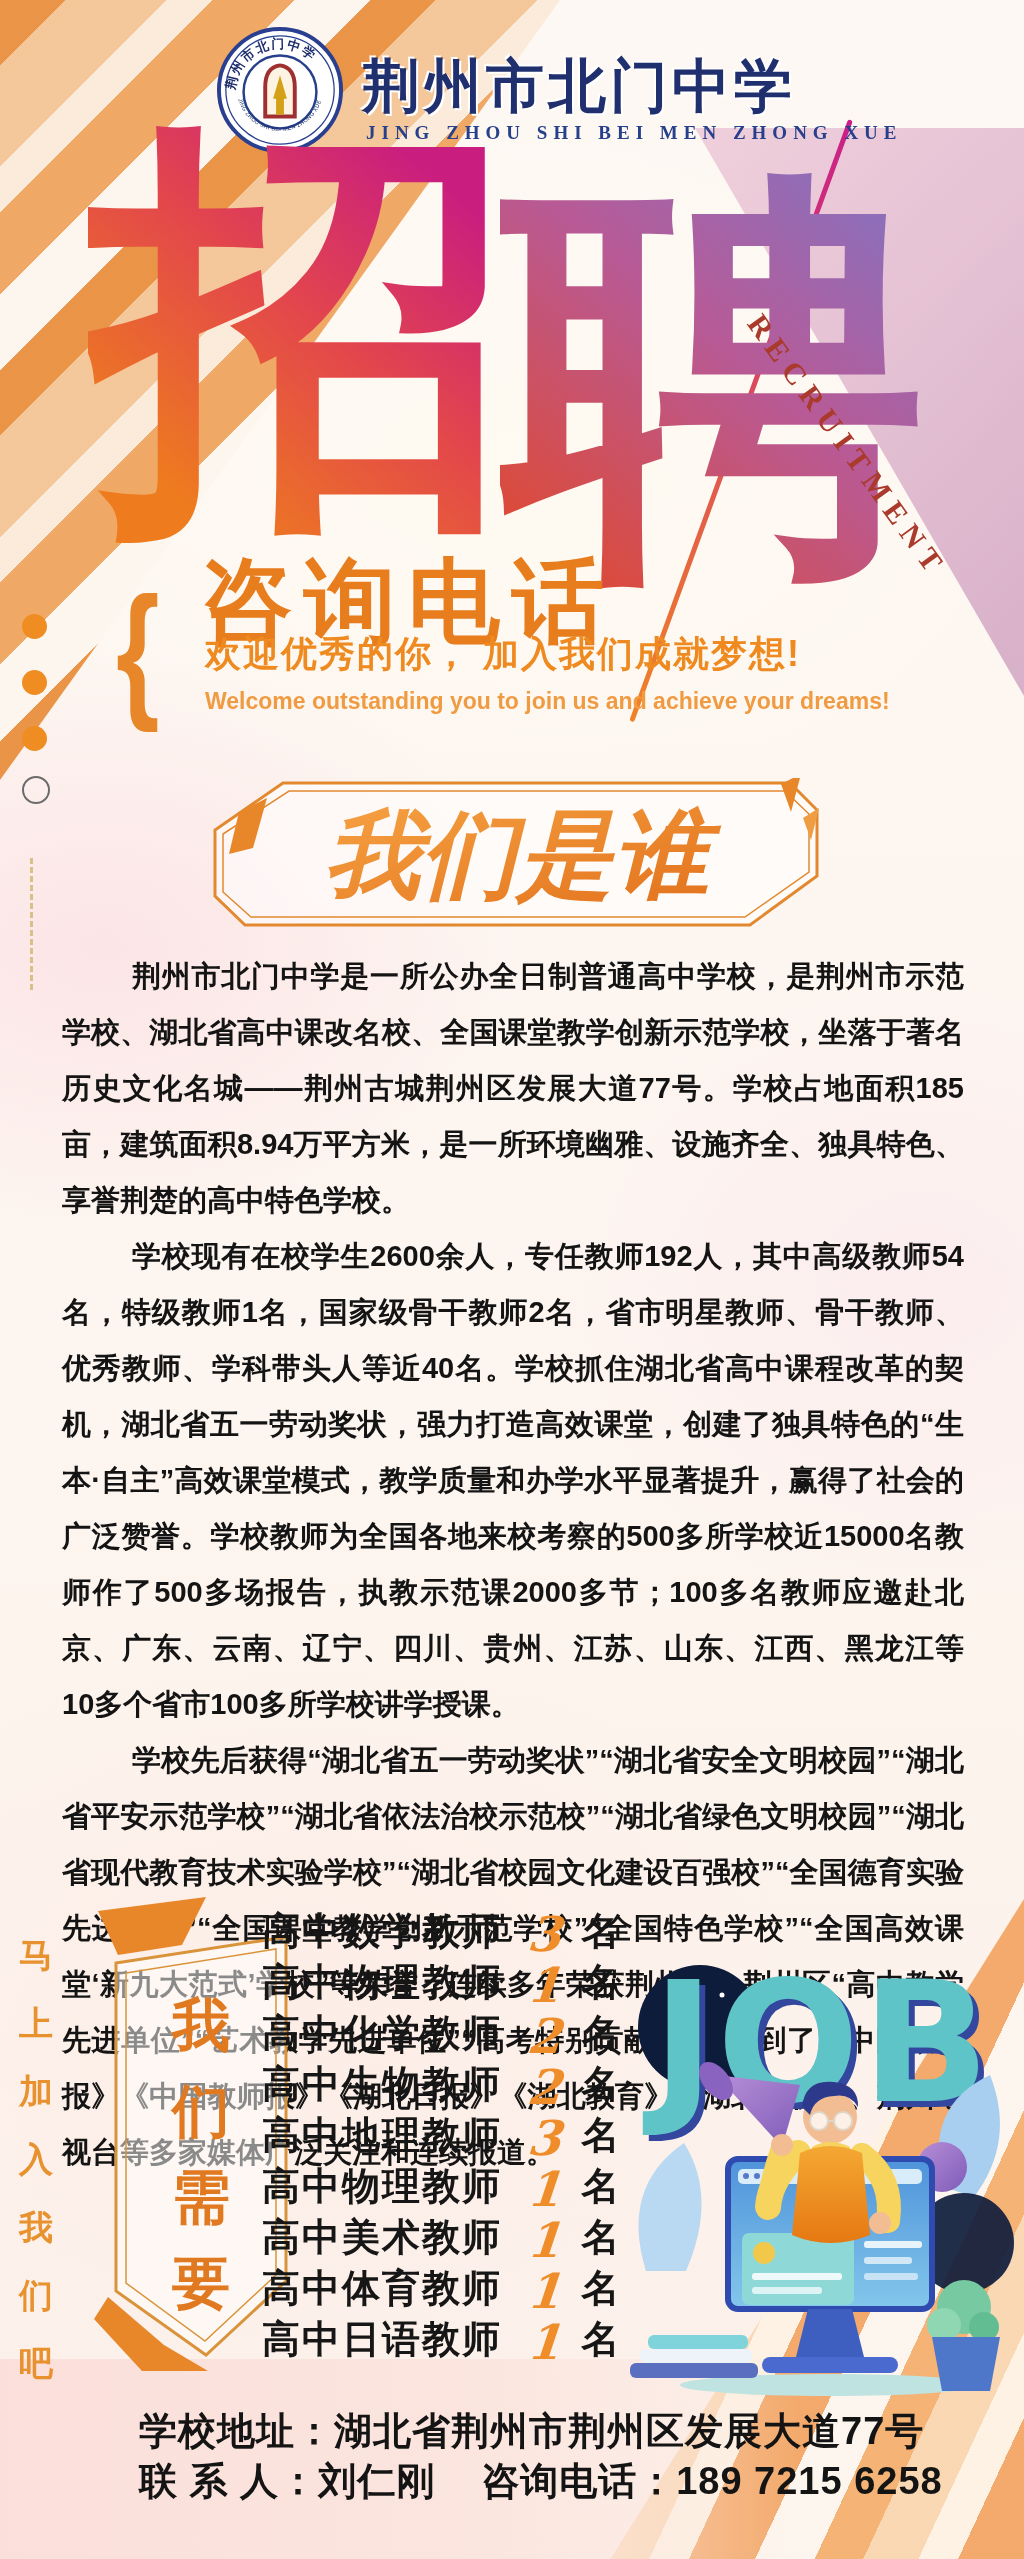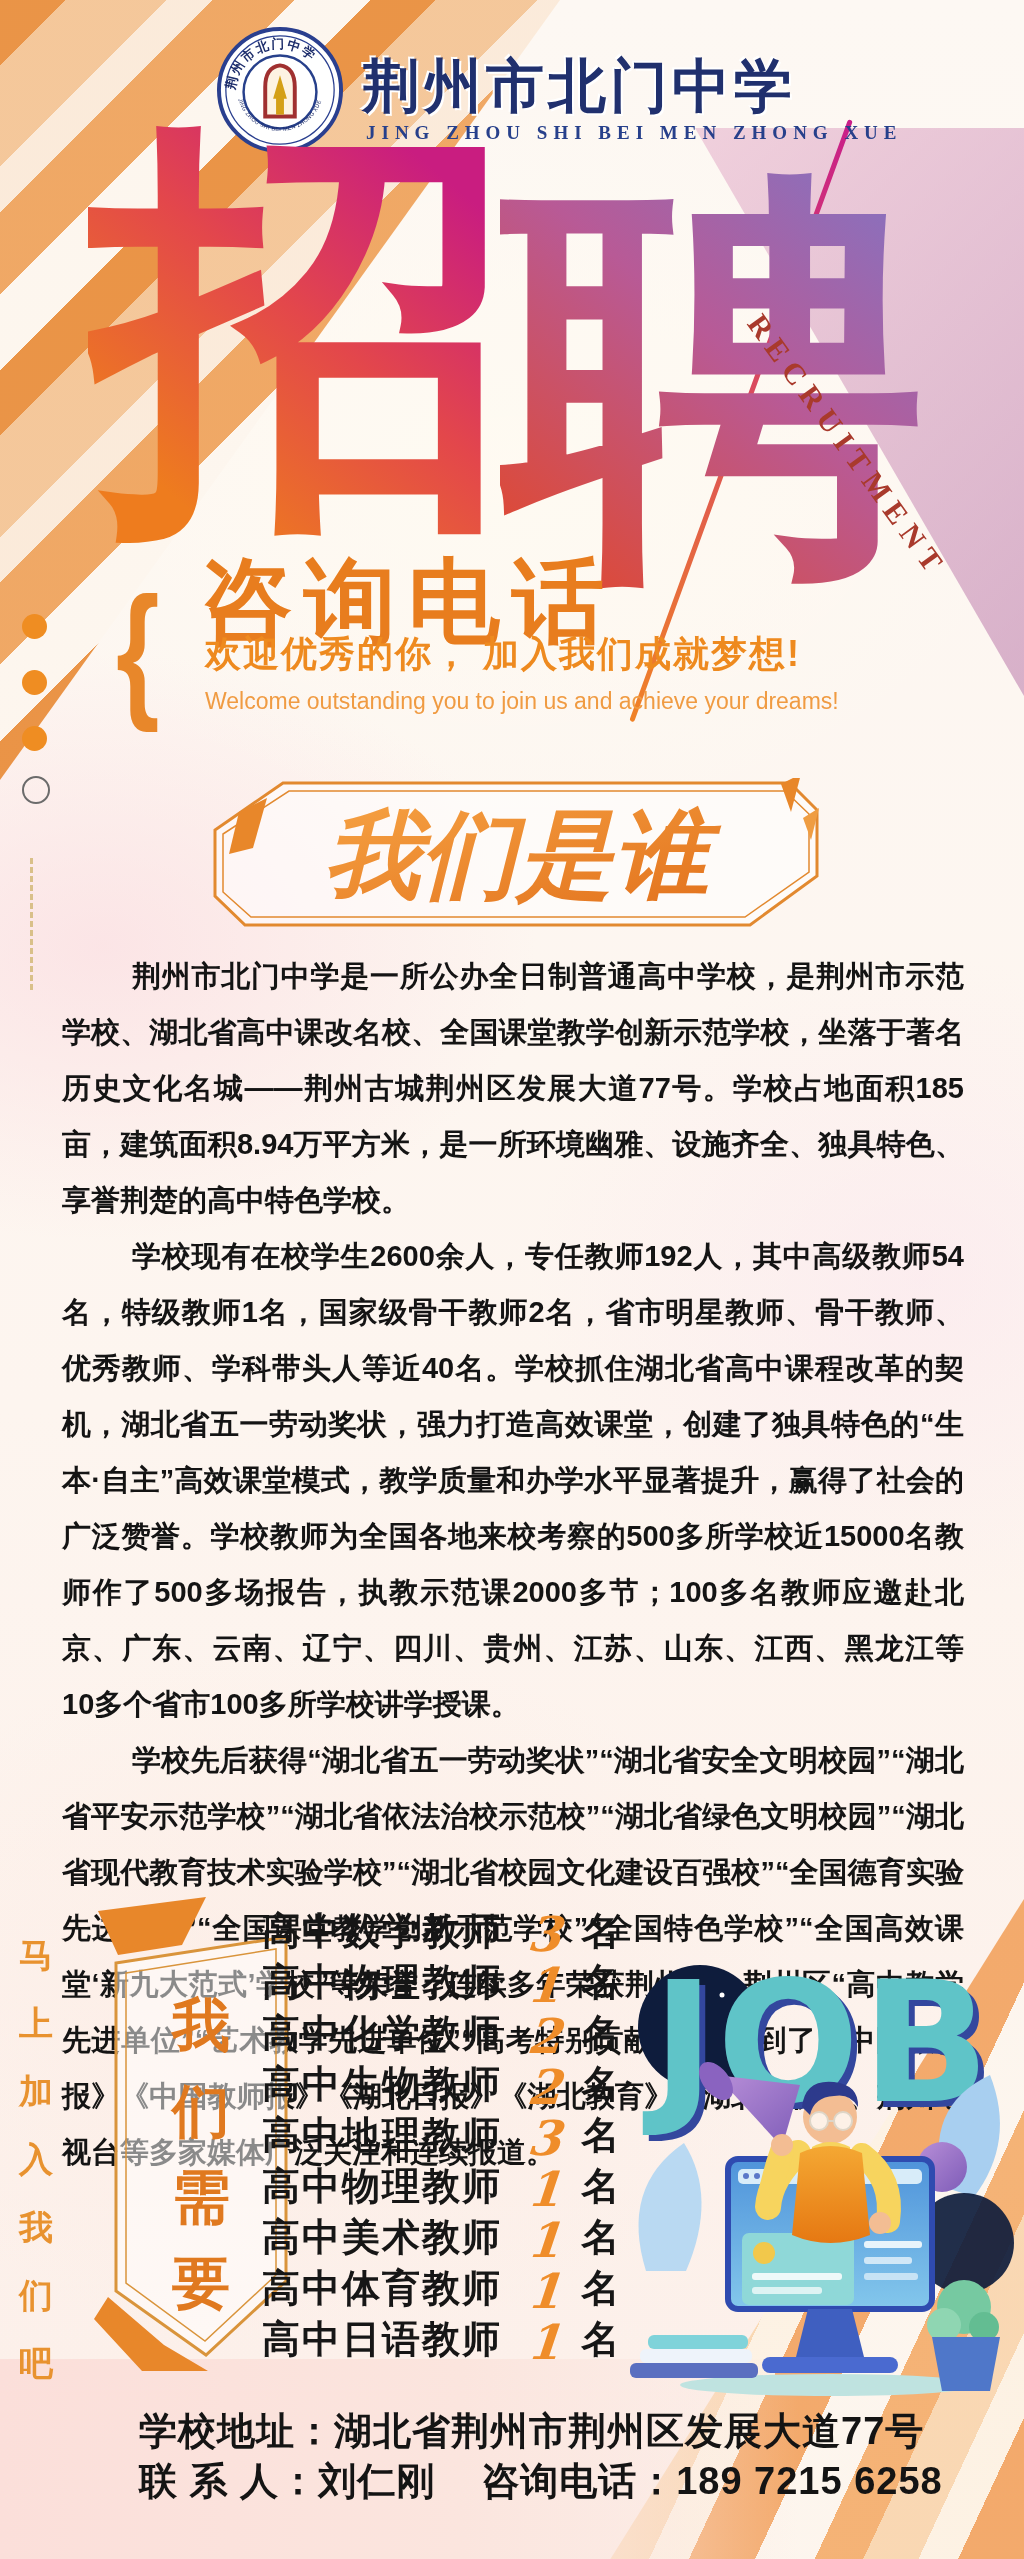--- a/index.html
+++ b/index.html
@@ -39,21 +39,21 @@
   .zh1{left:88px;top:118px;font-size:425px;
     background-image:linear-gradient(40deg,#ee7c1e 15%,#e3474b 52%,#c91d80 85%);}
   .zh2{left:500px;top:165px;font-size:425px;
     background-image:linear-gradient(40deg,#dc4a39 10%,#b85a96 55%,#8a70bd 92%);}
   .recruit-label{left:768px;top:308px;transform:rotate(54deg);transform-origin:left top;
     font-size:30px;font-weight:700;letter-spacing:8px;color:#a93a2c;font-family:"Liberation Serif",serif;}
   .brace{left:116px;top:548px;font-size:112px;font-weight:700;color:#e8872a;line-height:1.4;
     transform:scaleY(1.32);transform-origin:top;}
   .hero-sub{left:200px;top:540px;font-size:92px;font-weight:900;color:#e87d1e;letter-spacing:12px;}
   .slogan-cn{left:205px;top:630px;font-size:36px;font-weight:700;color:#ee8a1f;letter-spacing:2px;}
-  .slogan-en{left:205px;top:688px;font-size:23px;font-weight:400;color:#f09b42;}
+  .slogan-en{left:205px;top:688px;font-size:23px;font-weight:700;color:#f09b42;}
   
   .banner-svg{left:205px;top:778px;}
   .banner-title{fill:url(#gradBanner);font-size:96px;font-weight:900;font-style:italic;
     font-family:"DejaVu Sans","Liberation Sans",sans-serif;}
   .body-text{left:62px;top:948px;width:902px;font-size:29px;line-height:56px;font-weight:600;color:#141414;
     text-align:justify;}
   .body-text p{margin:0;text-indent:70px;}
   
   .side-text{left:16px;top:1933px;display:flex;flex-direction:column;gap:22px;}
   .side-text div{font-size:34px;font-weight:700;color:#e8922f;width:40px;text-align:center;}

